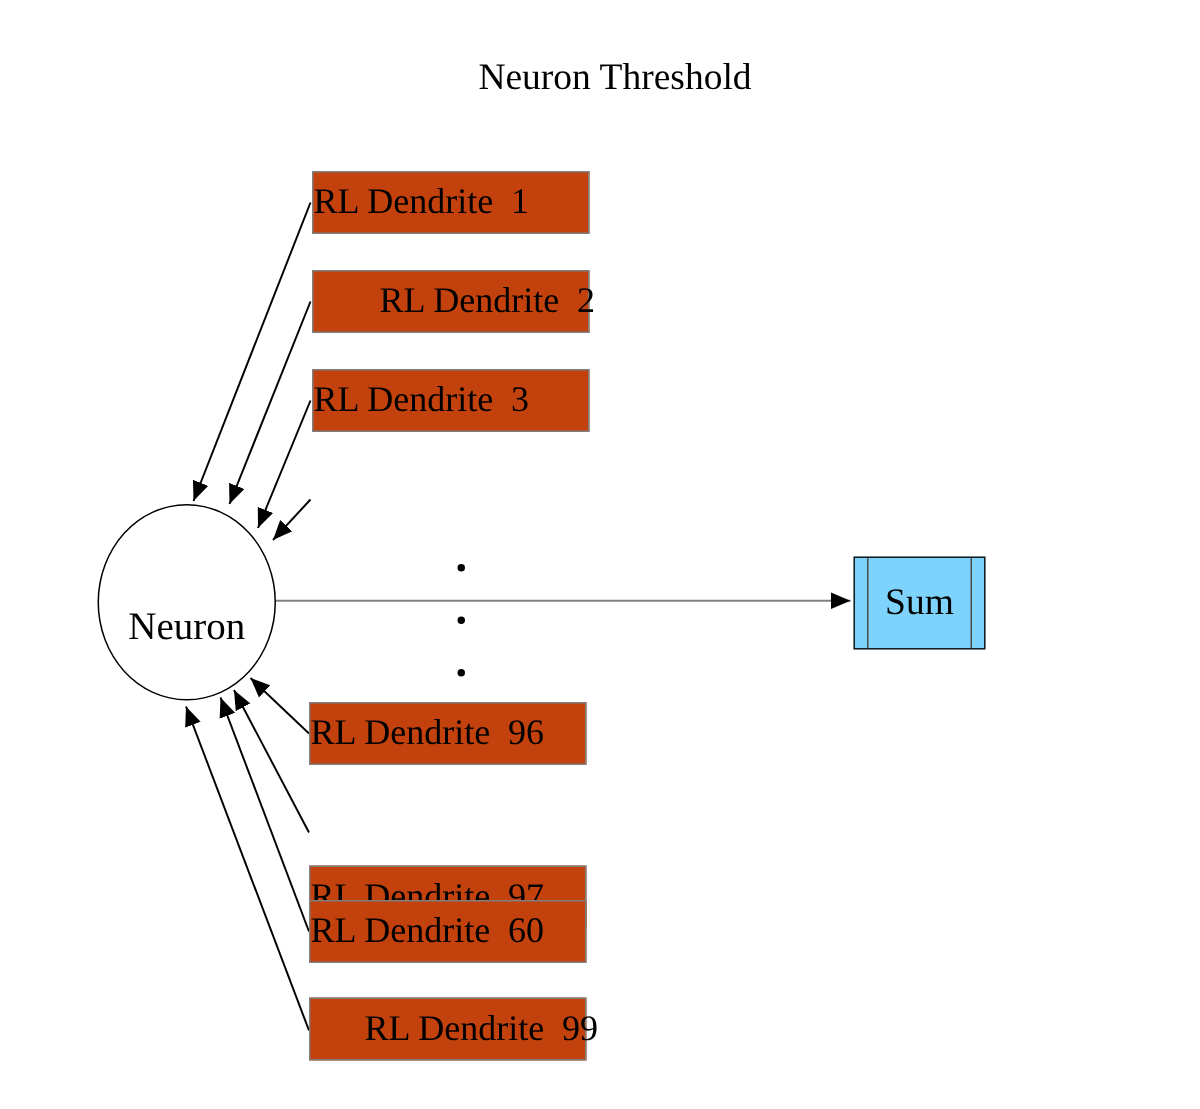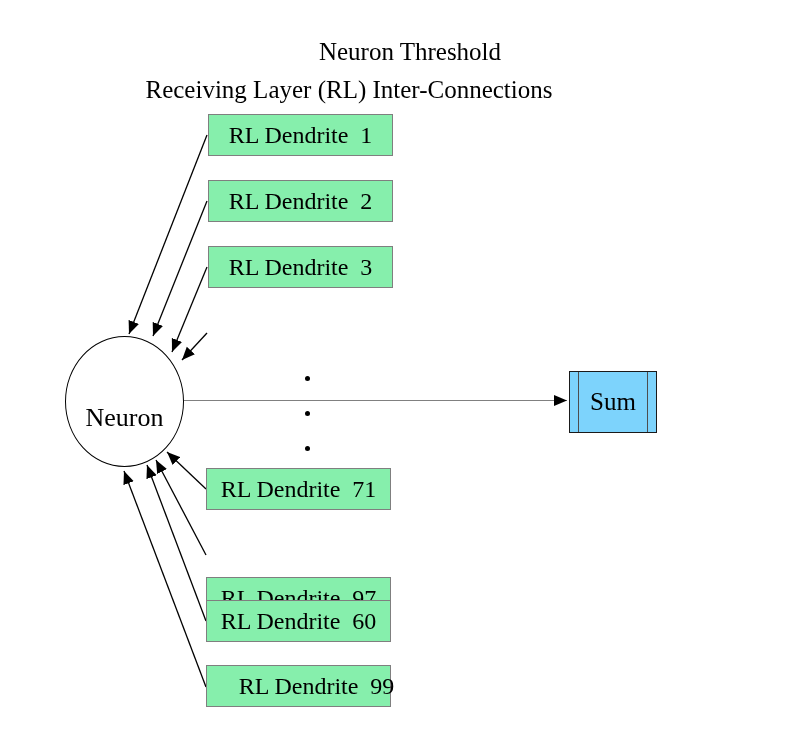--- a/index.html
+++ b/index.html
@@ -50,24 +50,23 @@
     font-size: 25px;
     line-height: 28px;
     white-space: pre;
   }
   .dendrite-box {
     position: absolute;
     width: 185px;
     height: 42px;
     box-sizing: border-box;
     border: 1px solid #7f7f7f;
-    background: #86efac;
+    background: #c2410c;
     display: flex;
     align-items: center;
-    justify-content: center;
   }
   .dendrite-box .box-label {
     font-size: 24px;
     white-space: pre;
     line-height: 40px;
   }
   .neuron-node {
     position: absolute;
     left: 65px;
     top: 336px;
@@ -143,38 +142,37 @@
 
     <line class="arrow-line" x1="206" y1="489" x2="167" y2="452" marker-end="url(#arrowhead)"></line>
     <line class="arrow-line" x1="206" y1="555" x2="156" y2="460" marker-end="url(#arrowhead)"></line>
     <line class="arrow-line" x1="206" y1="621" x2="147" y2="465" marker-end="url(#arrowhead)"></line>
     <line class="arrow-line" x1="206" y1="687" x2="124" y2="471" marker-end="url(#arrowhead)"></line>
 
     <line class="sum-connector-line" x1="184" y1="400.5" x2="567" y2="400.5" marker-end="url(#arrowhead)"></line>
   </svg>
 
   <div class="diagram-title">Neuron Threshold</div>
-  <div class="diagram-subtitle">Receiving Layer (RL) Inter-Connections</div>
 
   <div class="dendrite-box" style="left:208px; top:114px;">
     <span class="box-label">RL Dendrite  1</span>
   </div>
-  <div class="dendrite-box" style="left:208px; top:180px;">
+  <div class="dendrite-box" style="left:208px; top:180px;padding-left:44px;">
     <span class="box-label">RL Dendrite  2</span>
   </div>
   <div class="dendrite-box" style="left:208px; top:246px;">
     <span class="box-label">RL Dendrite  3</span>
   </div>
 
   <div class="ellipsis-dot d1"></div>
   <div class="ellipsis-dot d2"></div>
   <div class="ellipsis-dot d3"></div>
 
   <div class="dendrite-box" style="left:206px; top:468px;">
-    <span class="box-label">RL Dendrite  71</span>
+    <span class="box-label">RL Dendrite  96</span>
   </div>
   <div class="dendrite-box" style="left:206px; top:533px;margin-top:44px;">
     <span class="box-label">RL Dendrite  97</span>
   </div>
   <div class="dendrite-box" style="left:206px; top:600px;">
     <span class="box-label">RL Dendrite  60</span>
   </div>
   <div class="dendrite-box" style="left:206px; top:665px;padding-left:36px;">
     <span class="box-label">RL Dendrite  99</span>
   </div>

